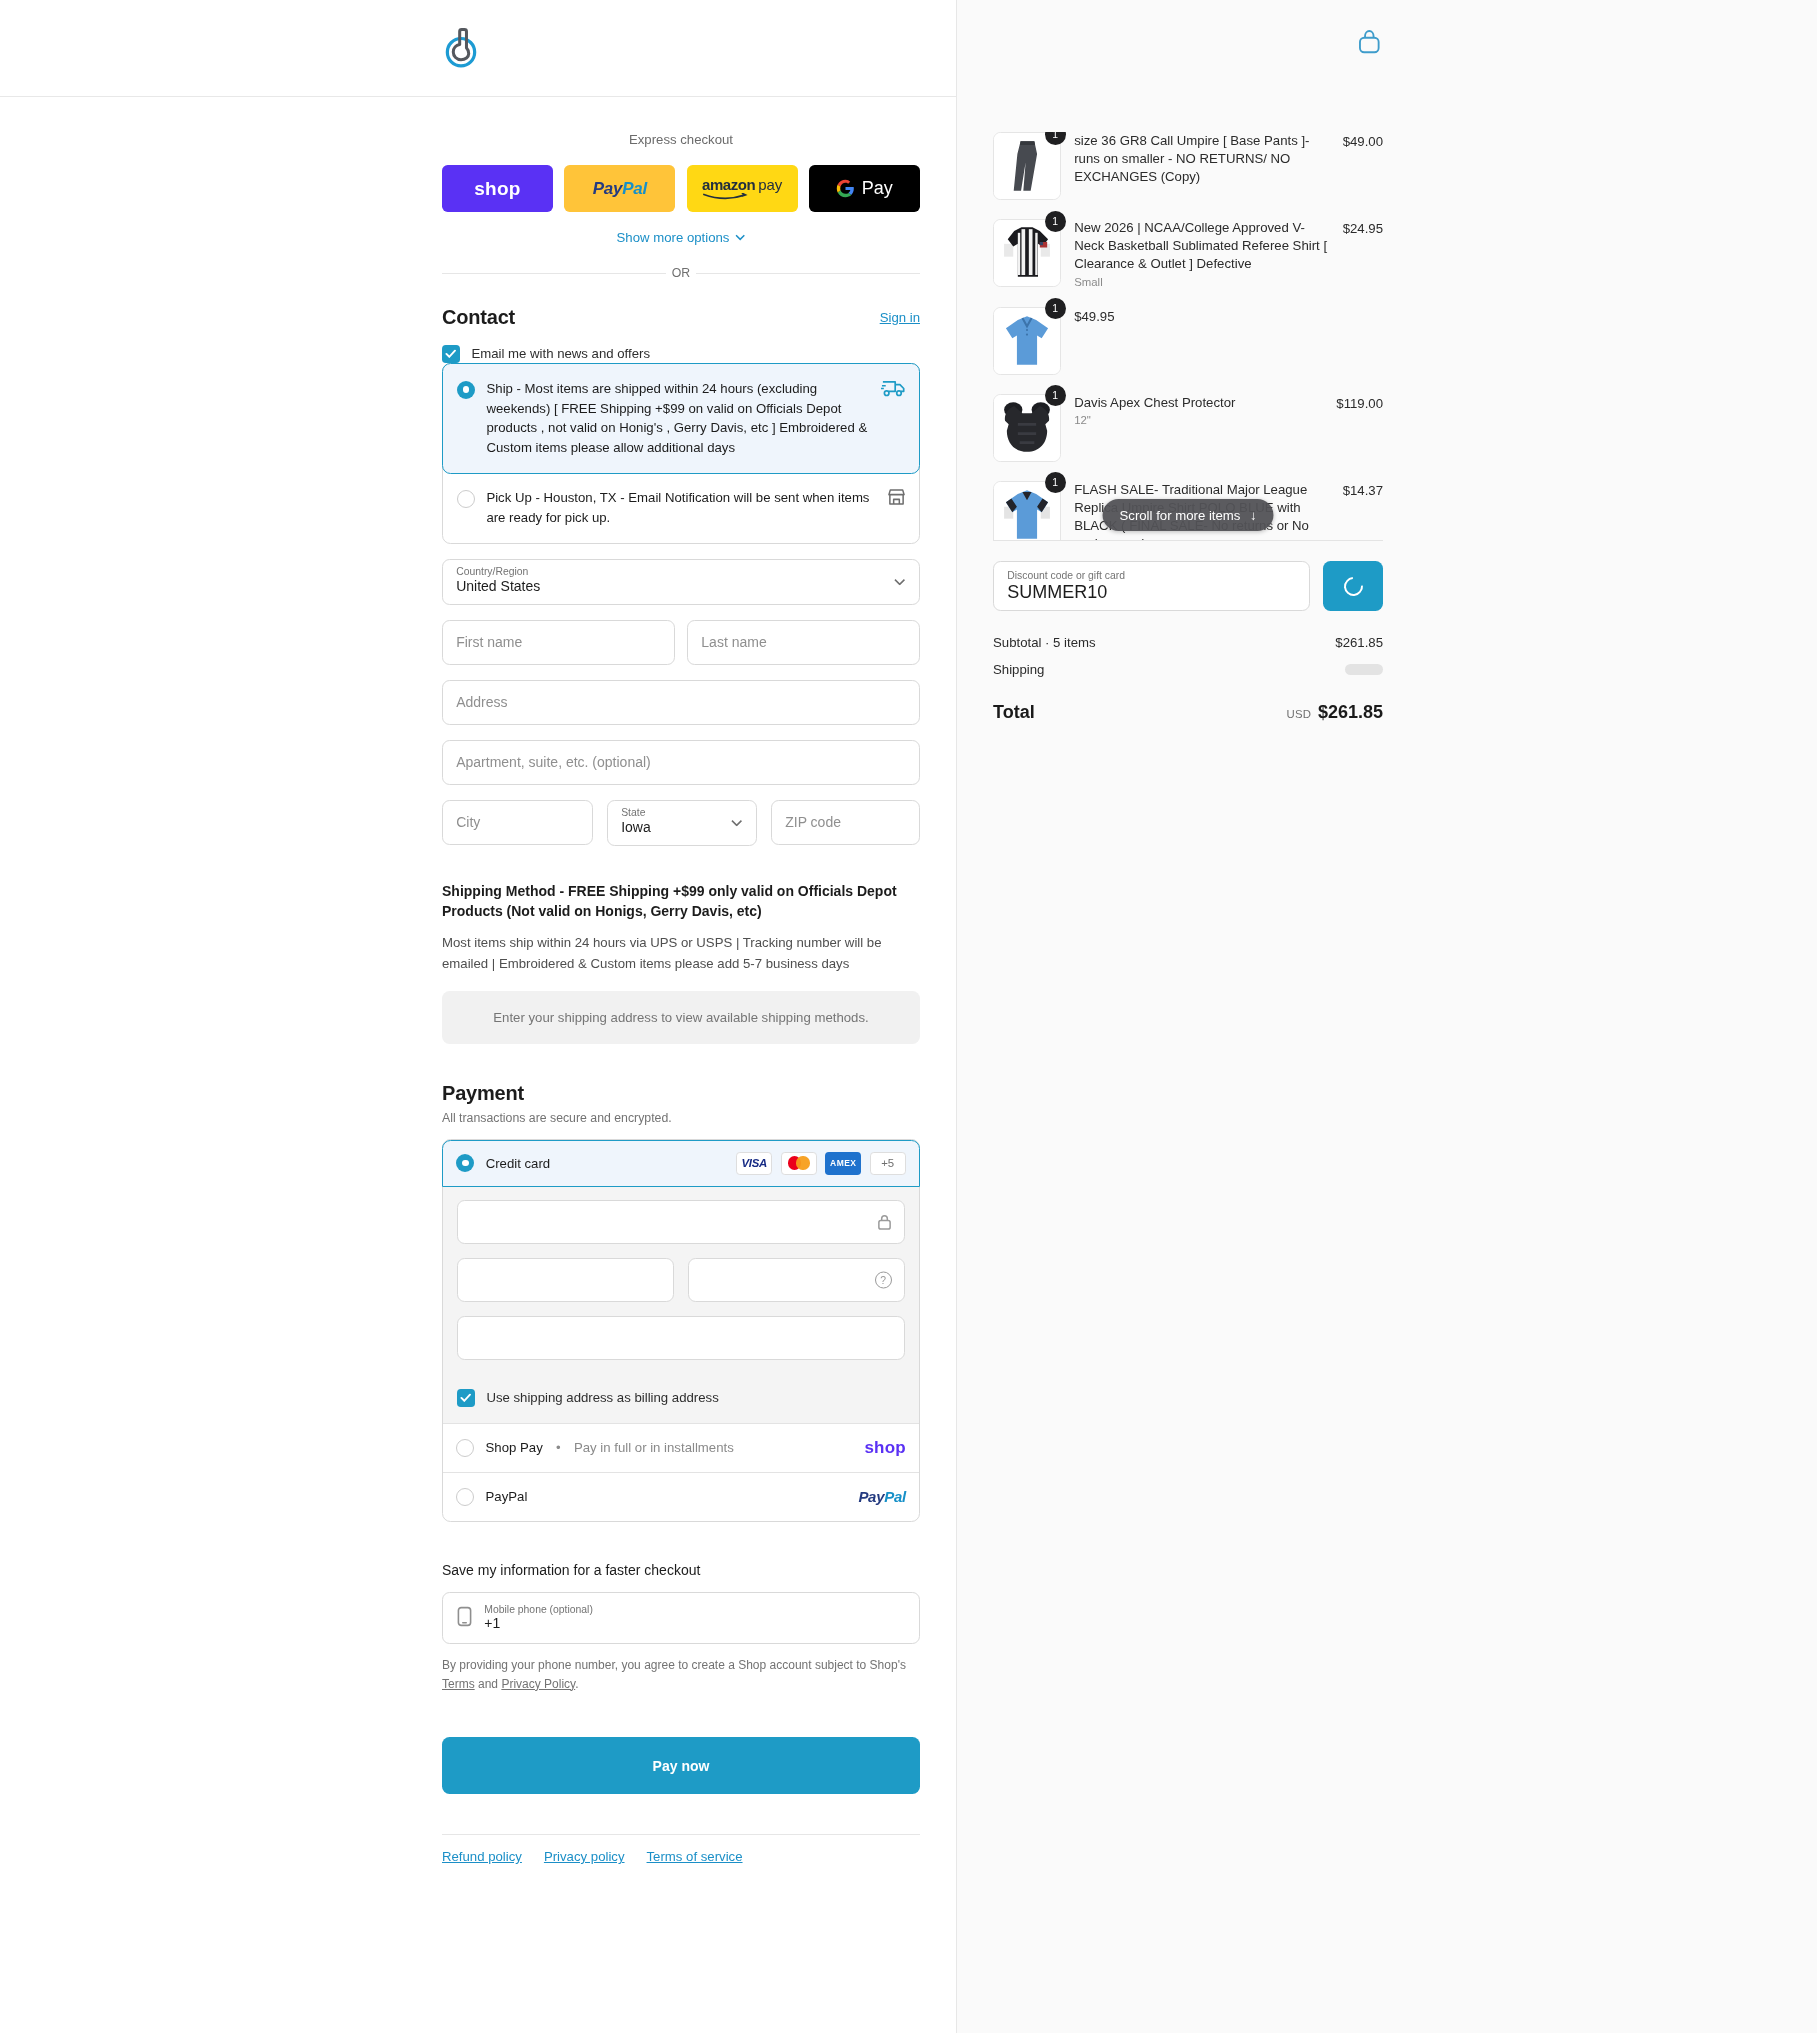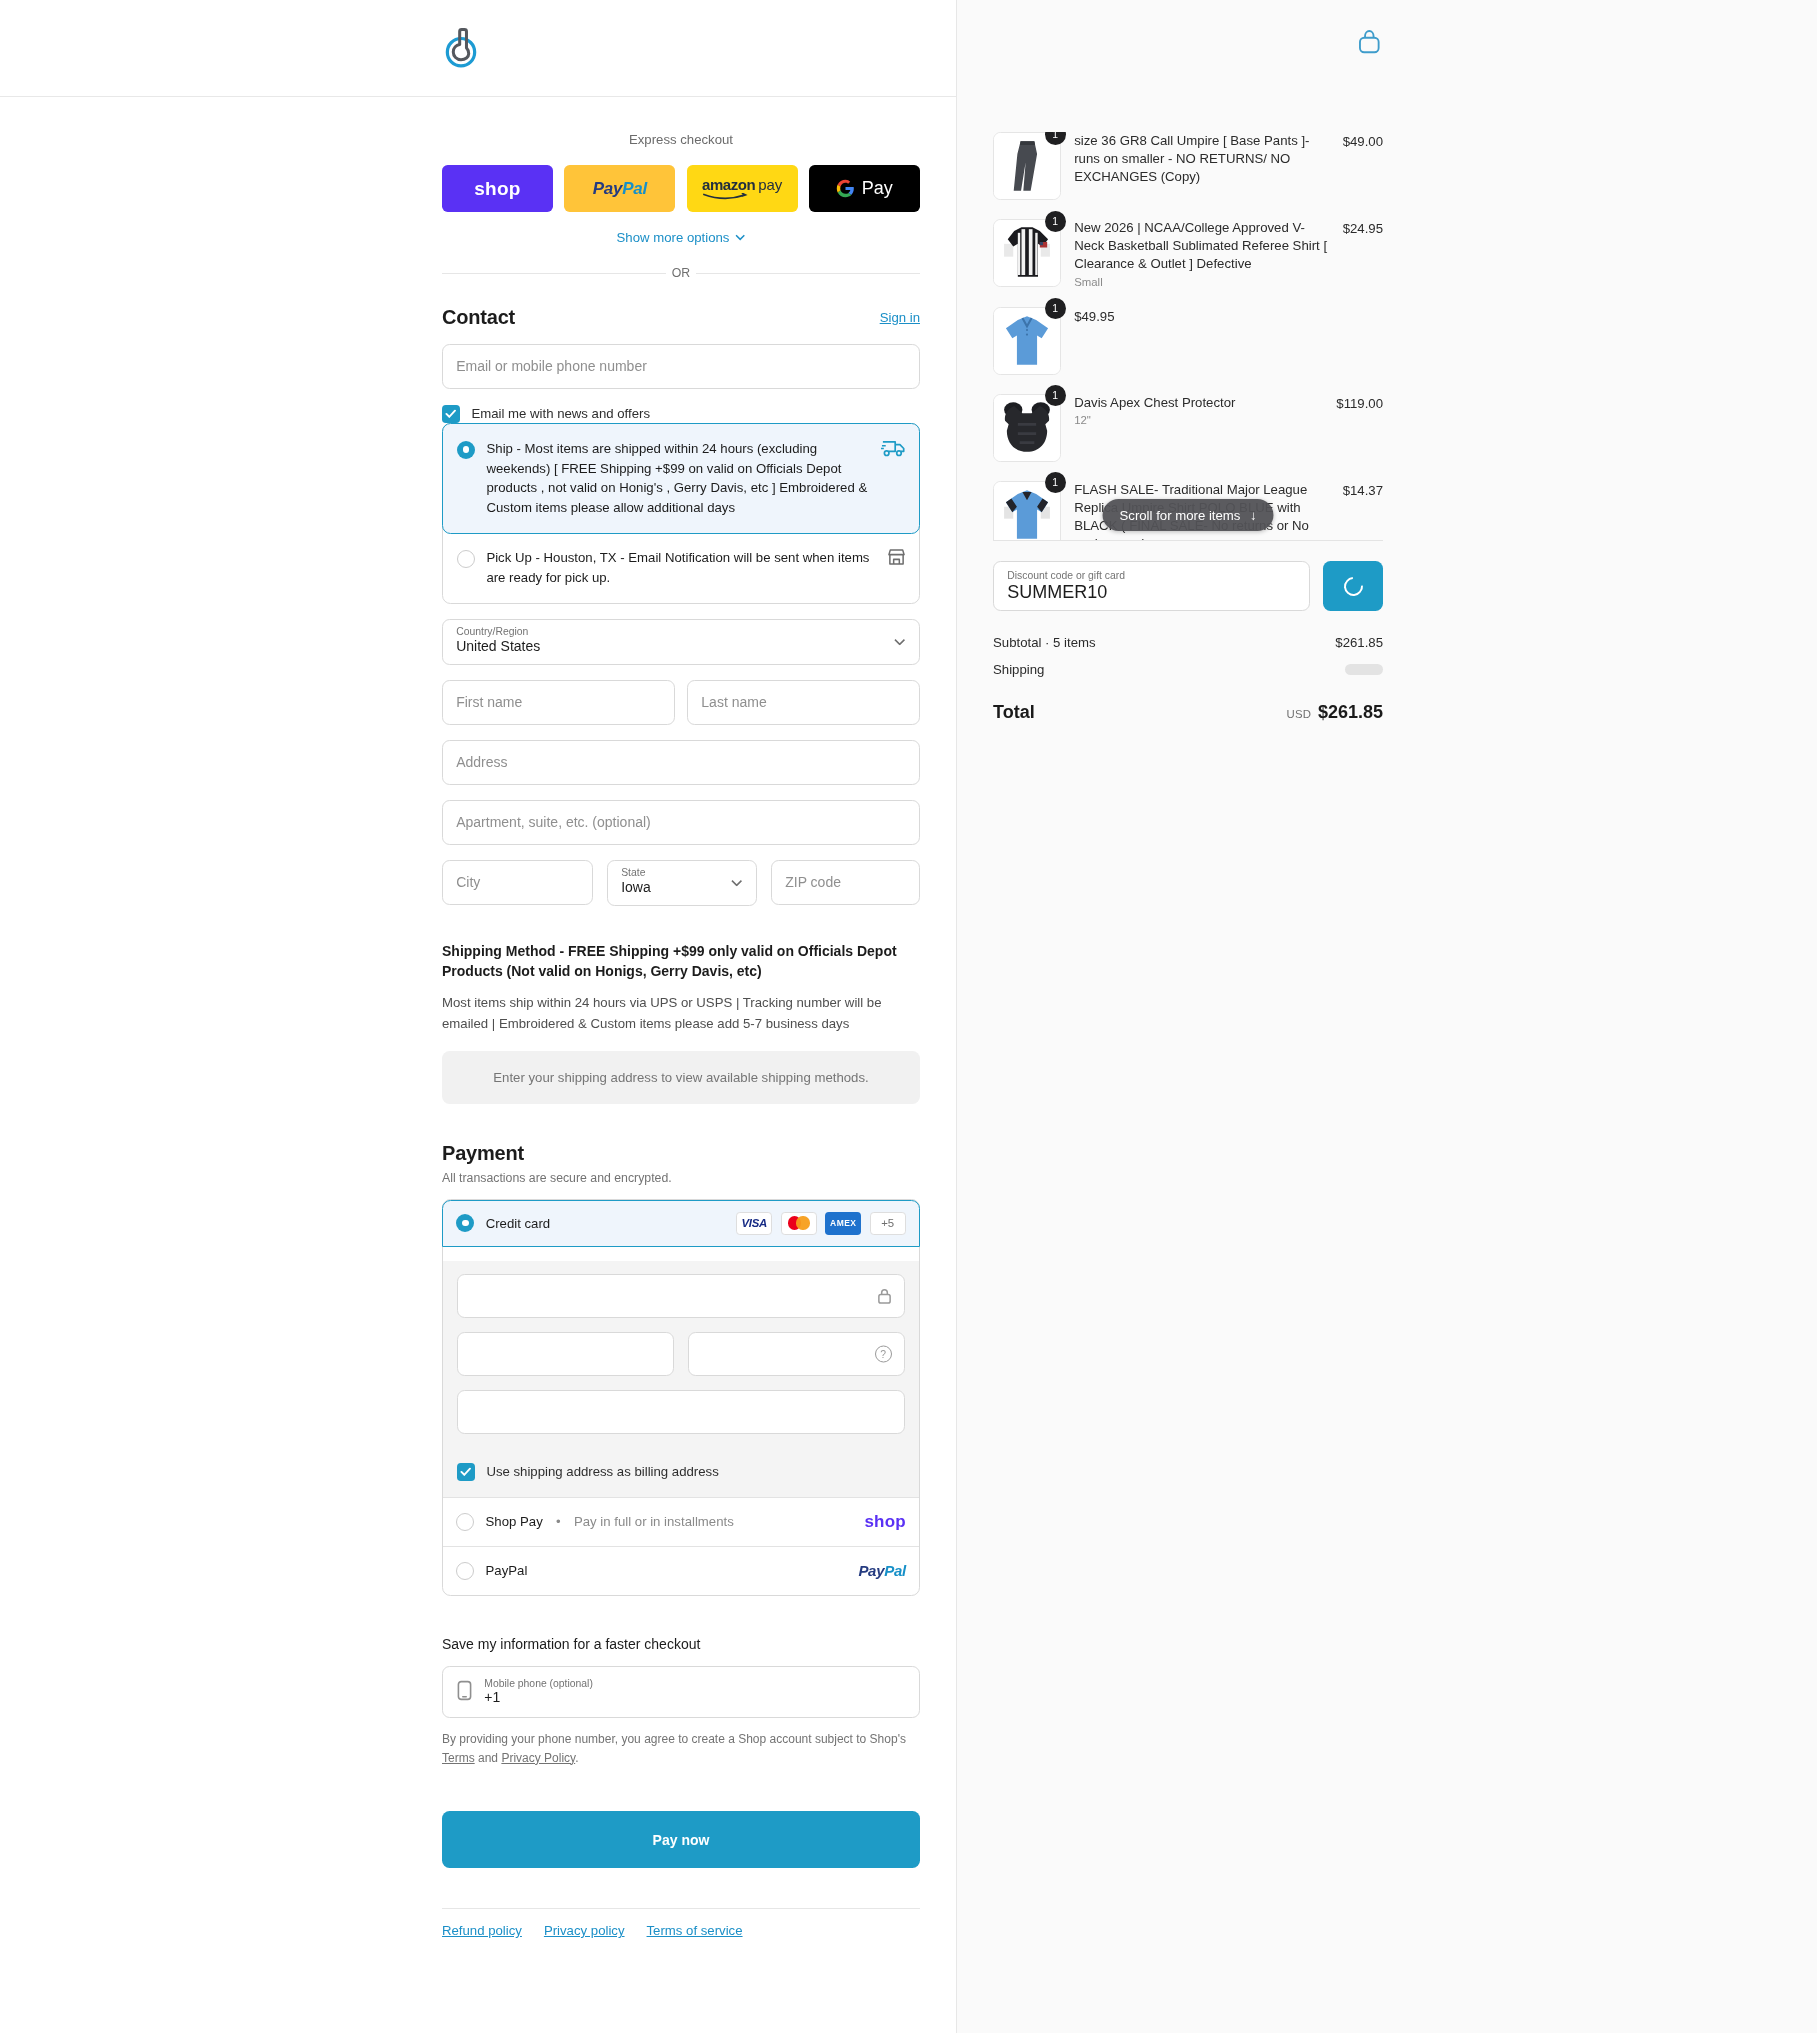--- a/index.html
+++ b/index.html
@@ -70,21 +70,21 @@
   .row3 { display:grid; grid-template-columns:151px 1fr 149px; gap:14px; }
   .row3 .select-field { margin-top:0; }
 
   .ship-method-head { margin-top:35px; font-size:14px; font-weight:700; line-height:1.45; color:#1c1c1c; }
   .ship-method-note { margin-top:10.4px; font-size:13.2px; color:#4f4f4f; line-height:1.6; }
   .empty-box { margin-top:17px; height:53px; background:#f1f1f1; border-radius:7.6px; display:flex; align-items:center; justify-content:center; color:#757575; font-size:13.2px; }
 
   .payment-section { margin-top:38px; }
   .pay-sub { margin-top:6.6px; font-size:12.3px; color:#737373; }
   .pay-group { margin-top:14px; border:0.9px solid #d9d9d9; border-radius:8.5px; background:#fff; }
-  .cc-row { margin:-0.9px -0.9px 14px; border:1.9px solid var(--accent,#1e9bc6); border-radius:8.5px 8.5px 0 0; background:var(--selected-bg,#eff5fc);
+  .cc-row { margin:-0.9px -0.9px 0; border:1.9px solid var(--accent,#1e9bc6); border-radius:8.5px 8.5px 0 0; background:var(--selected-bg,#eff5fc);
     display:flex; align-items:center; height:47px; padding:0 13.2px; gap:11.4px; font-size:13.2px; color:#1c1c1c; cursor:pointer; }
   .cc-row .radio { margin-top:0; }
   .badges { margin-left:auto; display:flex; gap:8.5px; }
   .badge { height:23px; width:36px; border-radius:3.8px; display:flex; align-items:center; justify-content:center; }
   .badge-visa { background:#fff; border:0.9px solid #dedede; color:#172b85; font-style:italic; font-weight:700; font-size:11.4px; letter-spacing:-0.3px; }
   .badge-mc { background:#fff; border:0.9px solid #dedede; }
   .mc-c { width:13.2px; height:13.2px; border-radius:50%; display:inline-block; }
   .mc-red { background:#eb001b; margin-right:-4.7px; } .mc-org { background:#f79e1b; opacity:.95; }
   .badge-amex { background:#1f72cd; color:#fff; font-weight:700; font-size:8.5px; letter-spacing:0.4px; }
   .badge-more { background:#fff; border:0.9px solid #dedede; color:#6f6f6f; font-size:11.4px; }
@@ -204,23 +204,20 @@
           <i></i>
           <span>OR</span>
           <i></i>
         </div>
 
       
       <div class="section-head">
         <h2>Contact</h2>
         <a class="signin">Sign in</a>
       </div>
-      <div class="text-field">
-        <input placeholder="Email or mobile phone number" style="">
-      </div>
       <div class="check-row">
         <span class="checkbox">
           <svg width="11.4" height="9.5" viewBox="0 0 12 10">
               <path d="M1.5 5.2l3 3L10.5 1.8" stroke="#fff" stroke-width="2" fill="none" stroke-linecap="round"></path>
             </svg>
         </span>
         <span>Email me with news and offers</span>
       </div>
 
       

